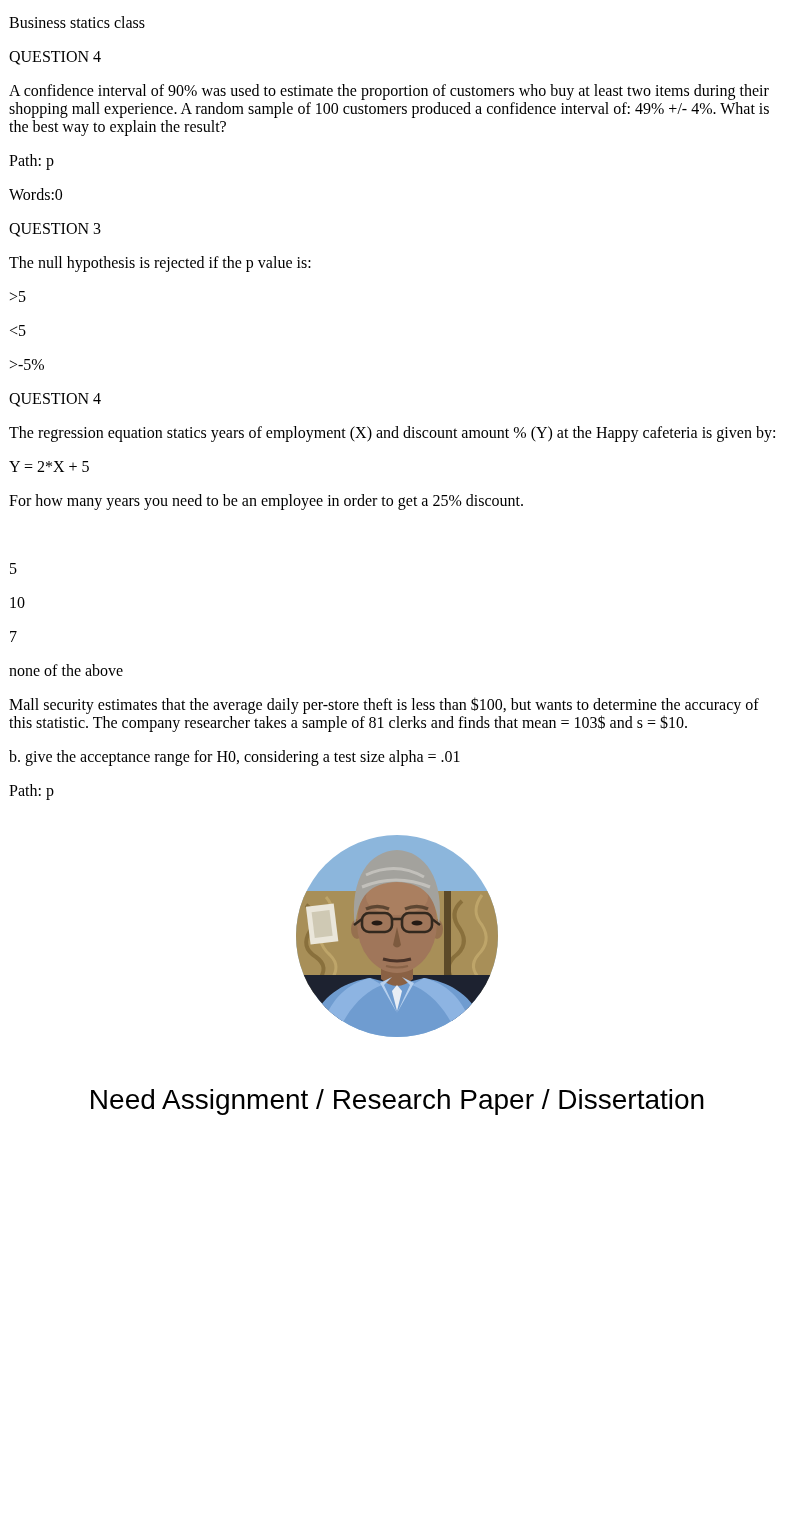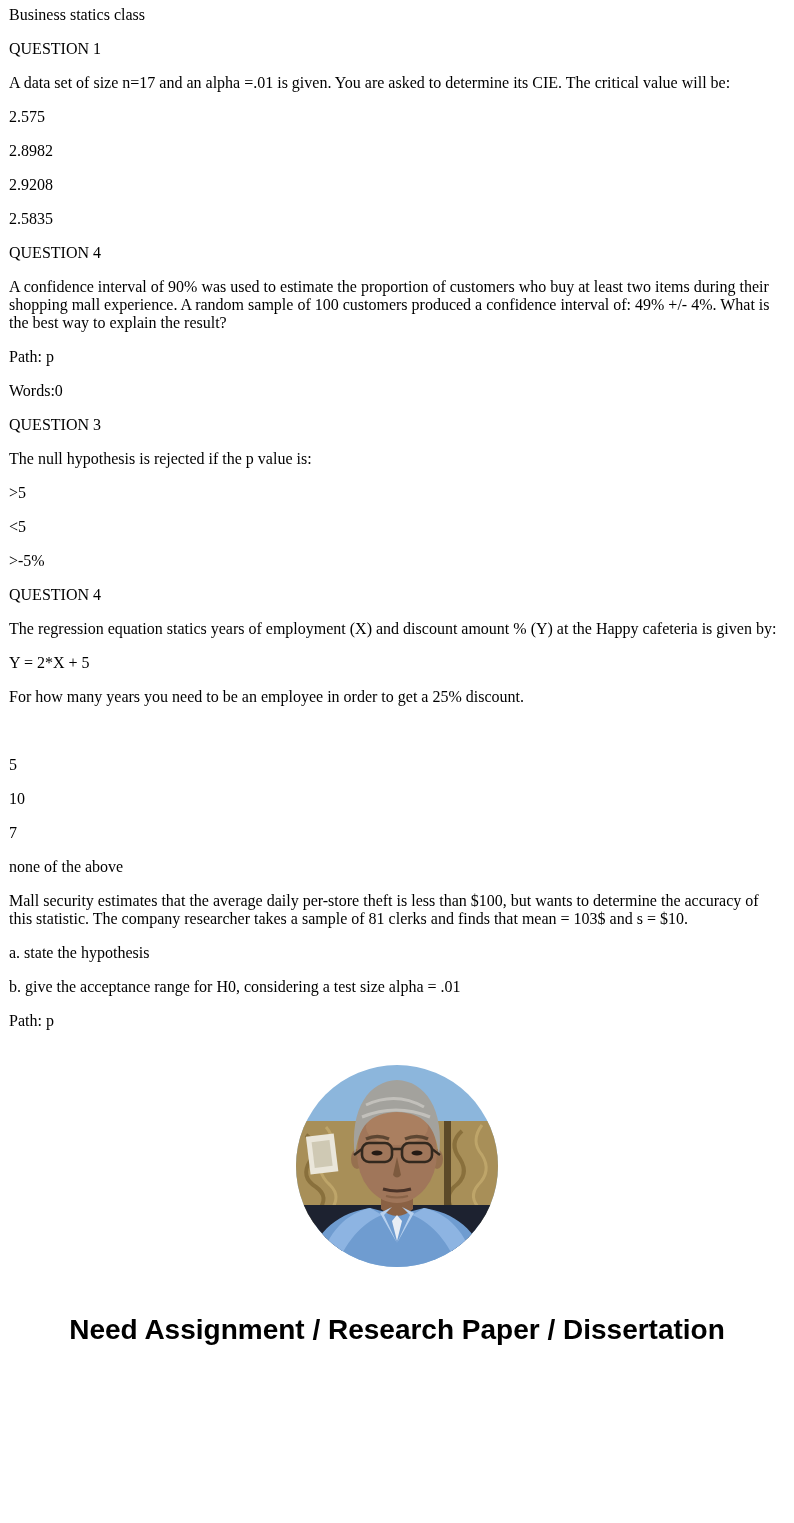--- a/index.html
+++ b/index.html
@@ -8,60 +8,52 @@
     background: #ffffff;
   }
   body {
     width: 794px; height: 1523px;
     overflow: hidden;
     font-family: "Liberation Serif", "DejaVu Serif", serif;
     font-size: 16px;
     color: #000000;
   }
   .doc {
-    padding: 6px 9px 0 9px;
+    padding: 14px 9px 0 9px;
   }
   .doc p {
     margin: 16px 0;
     line-height: 18px;
     font-size: 16px;
   }
   .doc .first-line { margin-top: 0; }
   .blank-line { height: 18px; }
   .avatar-wrap {
     margin-top: 35px;
     text-align: center;
     line-height: 0;
   }
   .avatar-wrap svg { display: inline-block; }
   .footer-heading {
     margin-top: 48px;
     text-align: center;
     font-family: "Liberation Sans", "DejaVu Sans", sans-serif;
-    font-weight: bold;
+    font-weight: normal;
     font-size: 28px;
     line-height: 30px;
     color: #000000;
   }
 </style>
 </head>
 <body>
 
 <div class="doc">
 
   <p class="first-line">Business statics class</p>
 
-  <div>
-    <p>QUESTION 1</p>
-    <p>A data set of size n=17 and an alpha =.01 is given. You are asked to determine its CIE. The critical value will be:</p>
-    <p>2.575</p>
-    <p>2.8982</p>
-    <p>2.9208</p>
-    <p>2.5835</p>
-  </div>
 
   <div>
     <p>QUESTION 4</p>
     <p>A confidence interval of 90% was used to estimate the proportion of customers who buy at least two items during their shopping mall experience. A random sample of 100 customers produced a confidence interval of: 49% +/- 4%. What is the best way to explain the result?</p>
     <p>Path: p</p>
     <p>Words:0</p>
   </div>
 
   <div>
     <p>QUESTION 3</p>
@@ -78,21 +70,20 @@
     <p>For how many years you need to be an employee in order to get a 25% discount.</p>
     <p class="blank-line"></p>
     <p>5</p>
     <p>10</p>
     <p>7</p>
     <p>none of the above</p>
   </div>
 
   <div>
     <p>Mall security estimates that the average daily per-store theft is less than $100, but wants to determine the accuracy of this statistic. The company researcher takes a sample of 81 clerks and finds that mean = 103$ and s = $10.</p>
-    <p>a. state the hypothesis</p>
     <p>b. give the acceptance range for H0, considering a test size alpha = .01</p>
     <p>Path: p</p>
   </div>
 
   <div class="avatar-wrap">
     <svg width="202" height="202" viewBox="0 0 202 202" xmlns="http://www.w3.org/2000/svg">
       <defs>
         <clipPath id="avclip">
             <circle cx="101" cy="101" r="101"></circle>
           </clipPath>

